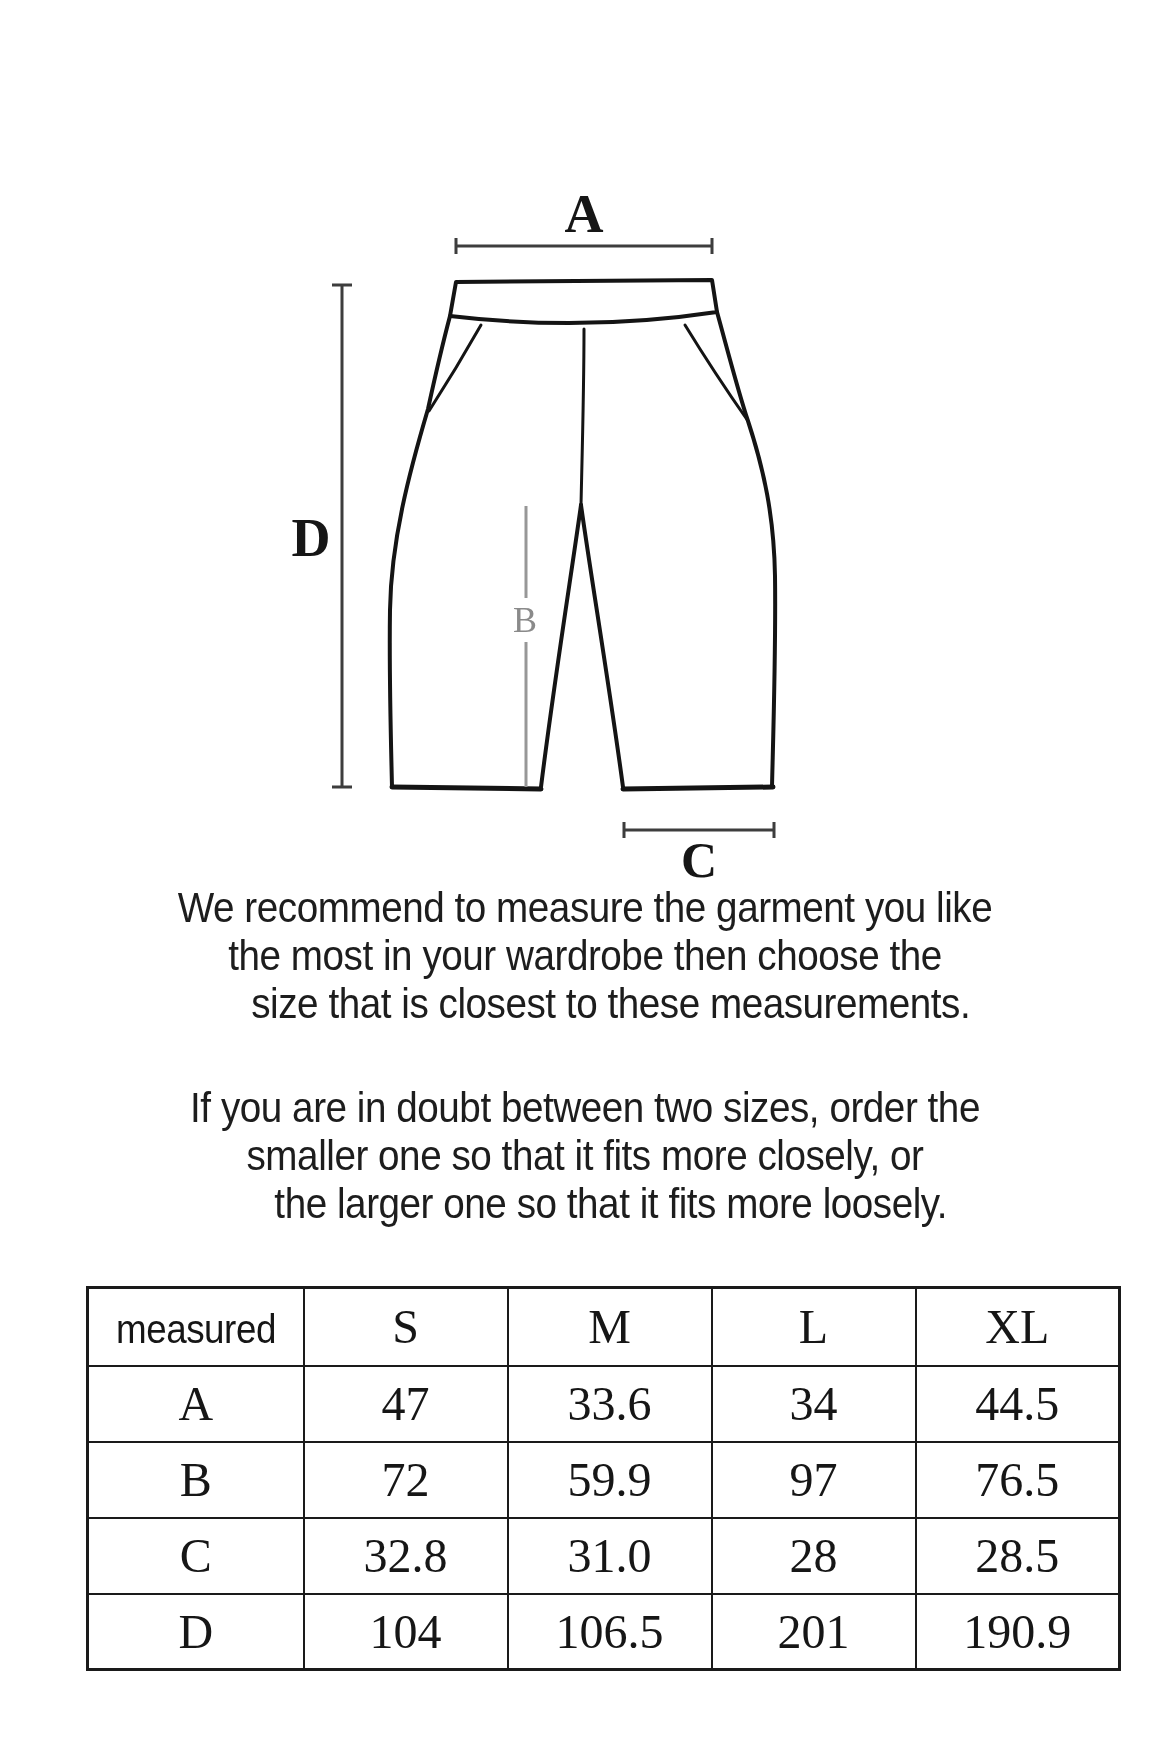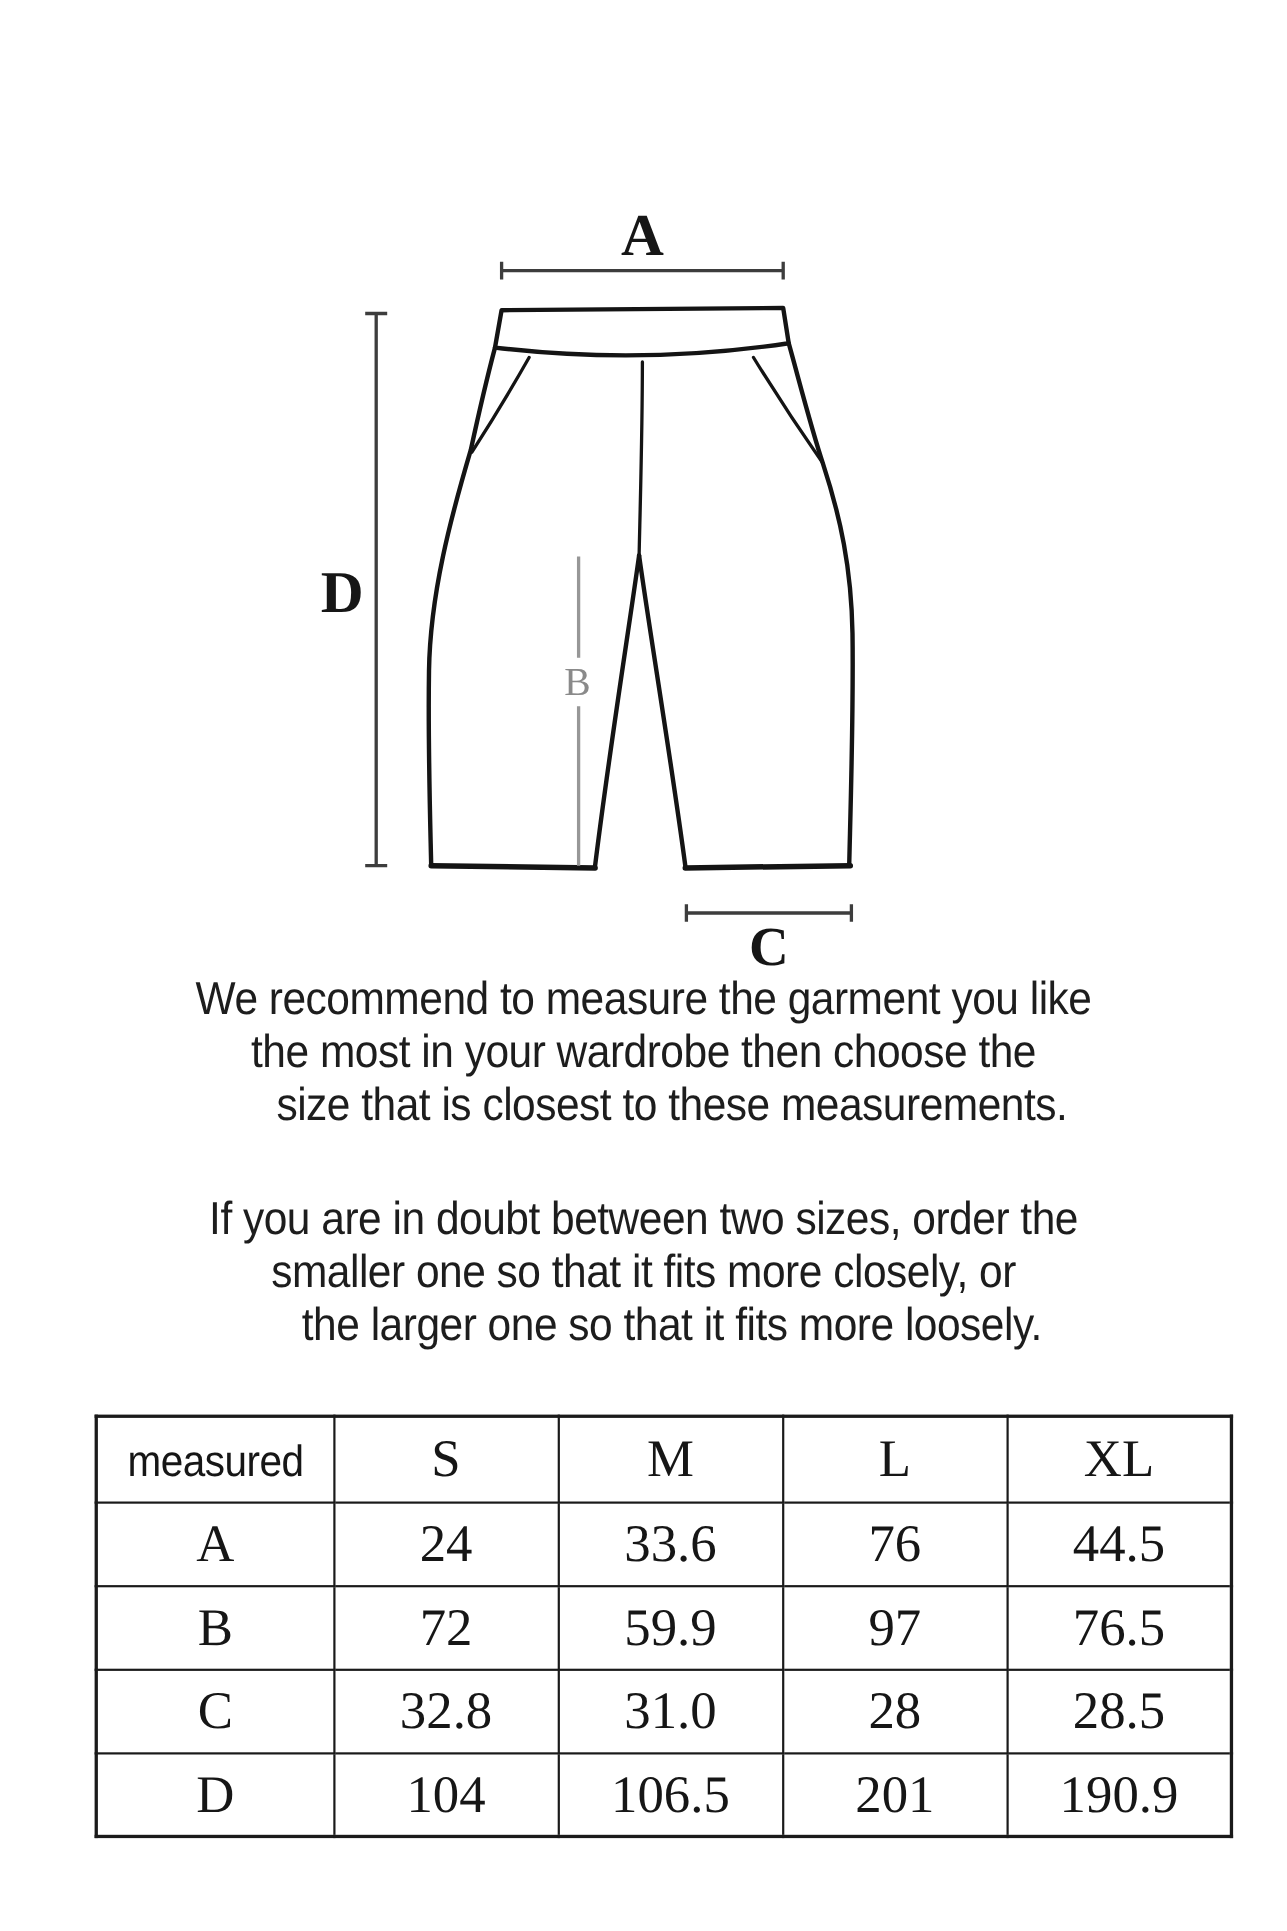--- a/index.html
+++ b/index.html
@@ -147,23 +147,23 @@
     <tbody>
       <tr class="header-row">
         <td><span class="measured-label">measured</span></td>
         <td>S</td>
         <td>M</td>
         <td>L</td>
         <td>XL</td>
       </tr>
       <tr class="data-row">
         <td>A</td>
-        <td>24</td>
+        <td>47</td>
         <td>33.6</td>
-        <td>76</td>
+        <td>34</td>
         <td>44.5</td>
       </tr>
       <tr class="data-row">
         <td>B</td>
         <td>72</td>
         <td>59.9</td>
         <td>97</td>
         <td>76.5</td>
       </tr>
       <tr class="data-row">

